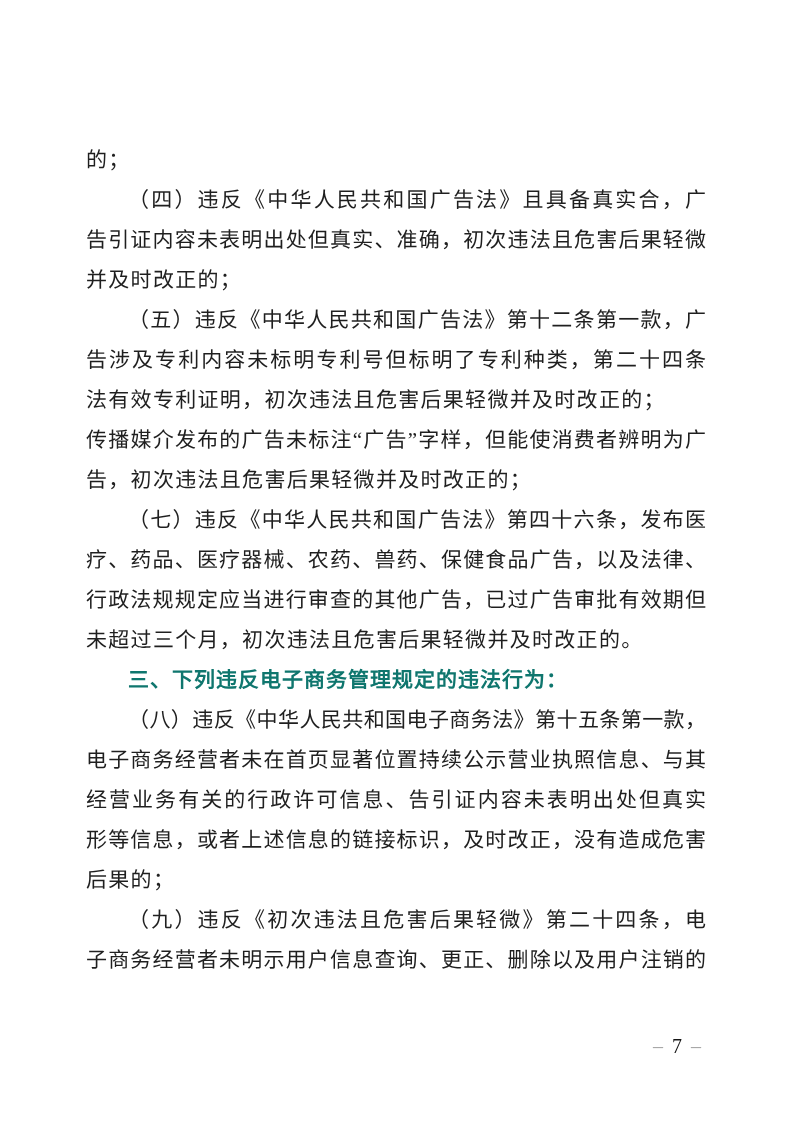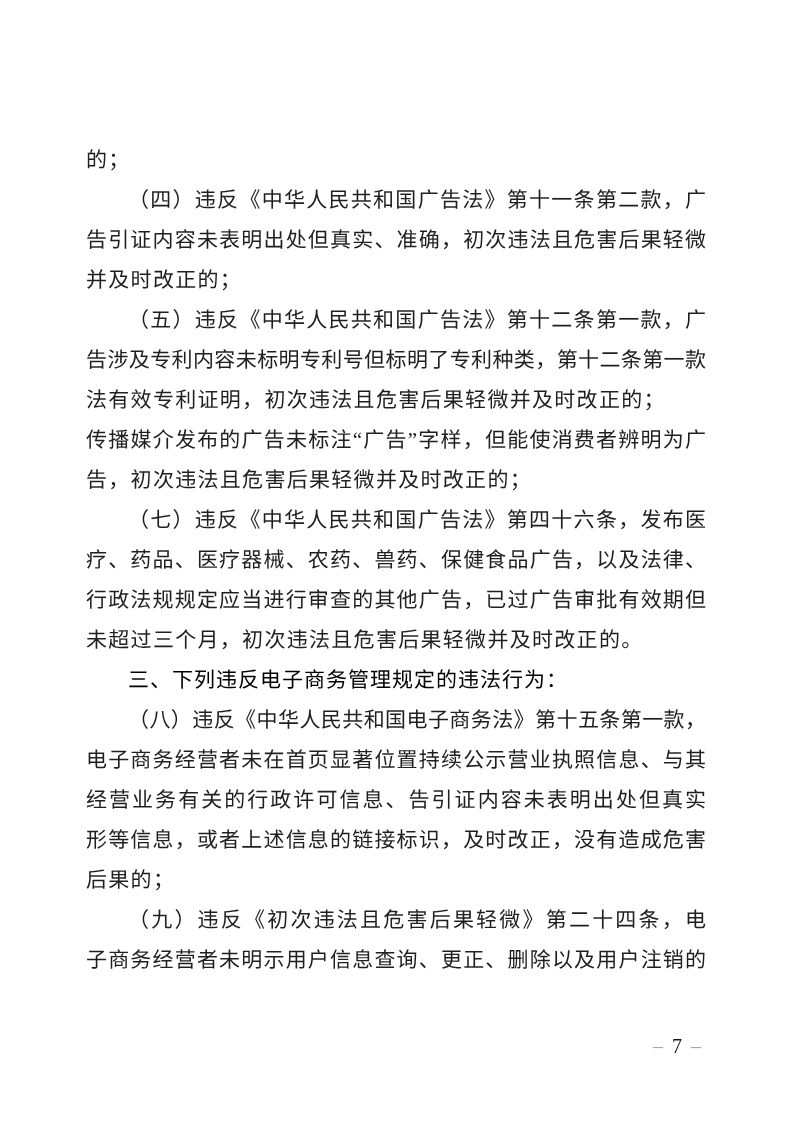--- a/index.html
+++ b/index.html
@@ -37,23 +37,23 @@
   
   .first {
     text-indent: 2em;
   }
   
   .end {
     letter-spacing: 1.3px;
   }
   .heading {
     font-family: "Liberation Sans", "DejaVu Sans", sans-serif;
-    font-weight: normal;
+    font-weight: bold;
     letter-spacing: 1px;
-    color: #000000;
+    color: #0f766e;
   }
   .footer {
     position: absolute;
     top: 1034px;
     right: 92px;
     display: flex;
     align-items: center;
     gap: 9px;
     font-size: 20px;
     line-height: 24px;
@@ -66,28 +66,28 @@
 
 <div class="page">
 
   <div class="content">
 
     <div class="paragraph">
       <div class="line end">的；</div>
     </div>
 
     <div class="paragraph">
-      <div class="line j first">（四）违反《中华人民共和国广告法》第十一条第二款，广</div>
+      <div class="line j first">（四）违反《中华人民共和国广告法》且具备真实合，广</div>
       <div class="line j">告引证内容未表明出处但真实、准确，初次违法且危害后果轻微</div>
       <div class="line end">并及时改正的；</div>
     </div>
 
     <div class="paragraph">
       <div class="line j first">（五）违反《中华人民共和国广告法》第十二条第一款，广</div>
-      <div class="line j">告涉及专利内容未标明专利号但标明了专利种类，第十二条第一款</div>
+      <div class="line j">告涉及专利内容未标明专利号但标明了专利种类，第二十四条</div>
       <div class="line end">法有效专利证明，初次违法且危害后果轻微并及时改正的；</div>
     </div>
 
     <div class="paragraph">
       <div class="line j">传播媒介发布的广告未标注“广告”字样，但能使消费者辨明为广</div>
       <div class="line end">告，初次违法且危害后果轻微并及时改正的；</div>
     </div>
 
     <div class="paragraph">
       <div class="line j first">（七）违反《中华人民共和国广告法》第四十六条，发布医</div>

